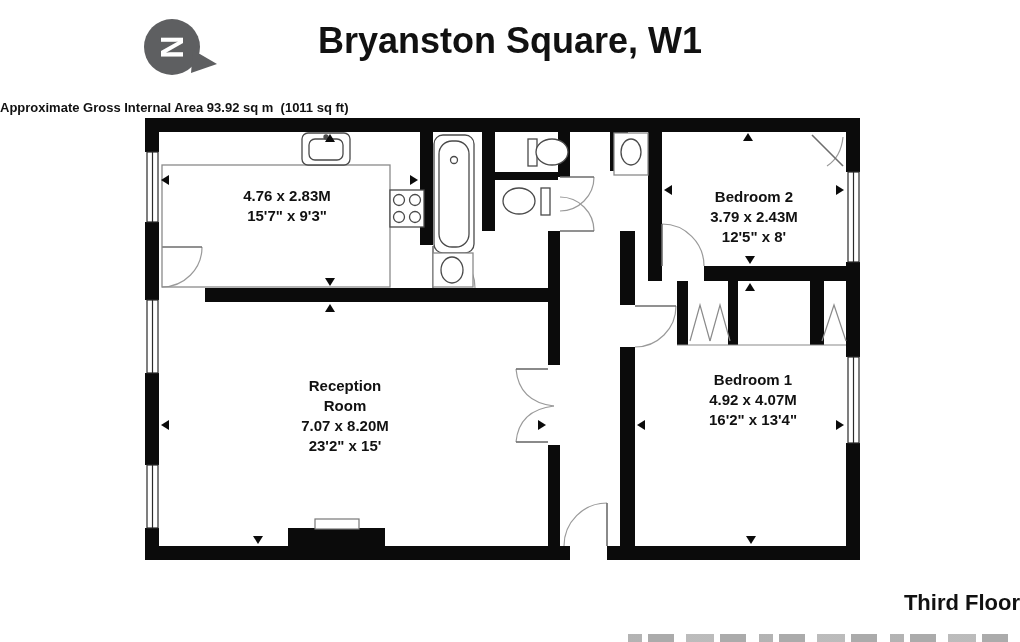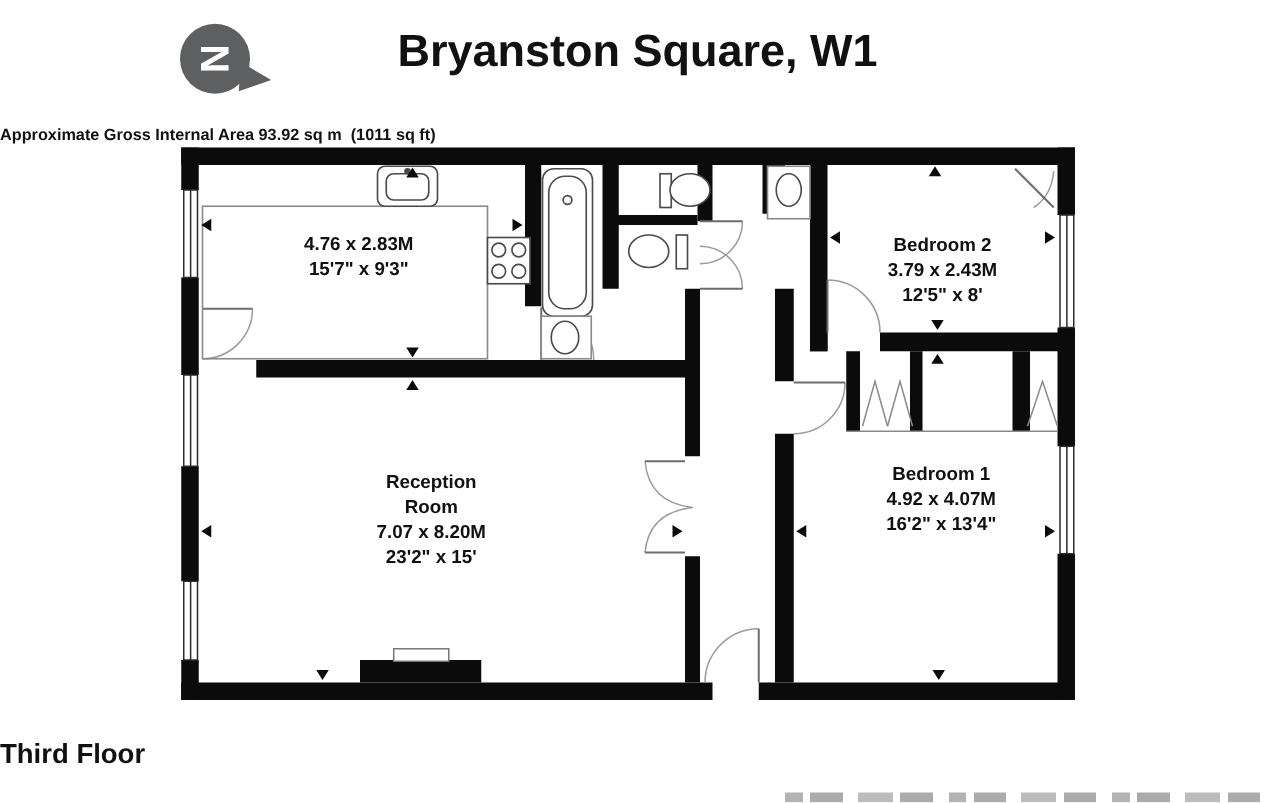--- a/index.html
+++ b/index.html
@@ -9,21 +9,21 @@
   }
   .title{
     position:absolute;left:0;right:0;top:20px;text-align:center;
     font-size:36px;font-weight:bold;color:#111;letter-spacing:0px;
   }
   .subtitle{
     position:absolute;left:0;right:0;top:76px;text-align:left;
     font-size:13px;font-weight:bold;color:#111;white-space:pre;margin-top:24px;
   }
   .footer{
-    position:absolute;left:0;right:0;top:590px;text-align:left;
+    position:absolute;left:0;right:0;top:590px;text-align:right;
     font-size:22px;font-weight:bold;color:#111;
   }
   .room-label{
     position:absolute;text-align:center;color:#111;
     font-size:15px;font-weight:bold;line-height:20px;width:240px;
   }
   .room-label div{white-space:pre;}
   #plan{position:absolute;left:0;top:0;}
   #logo{position:absolute;left:138px;top:14px;}
   

